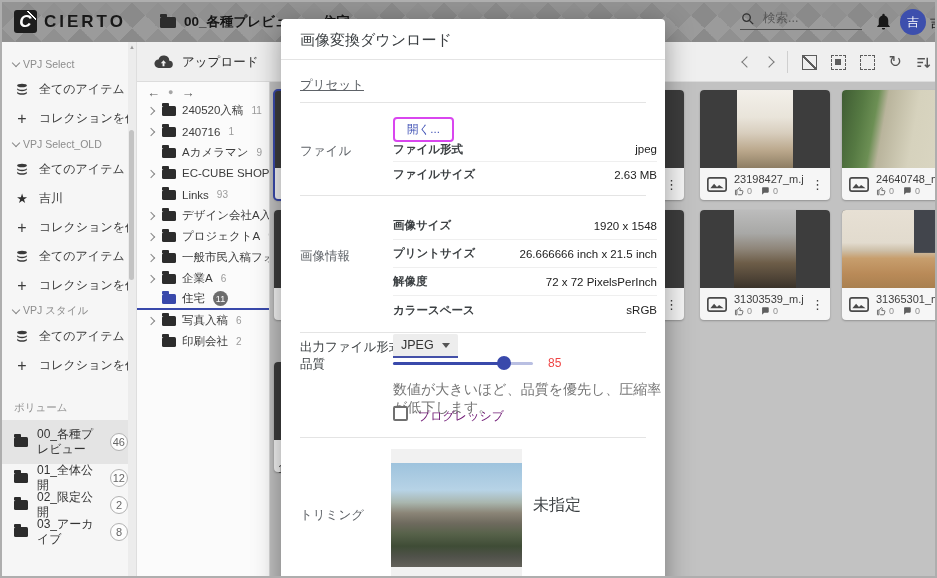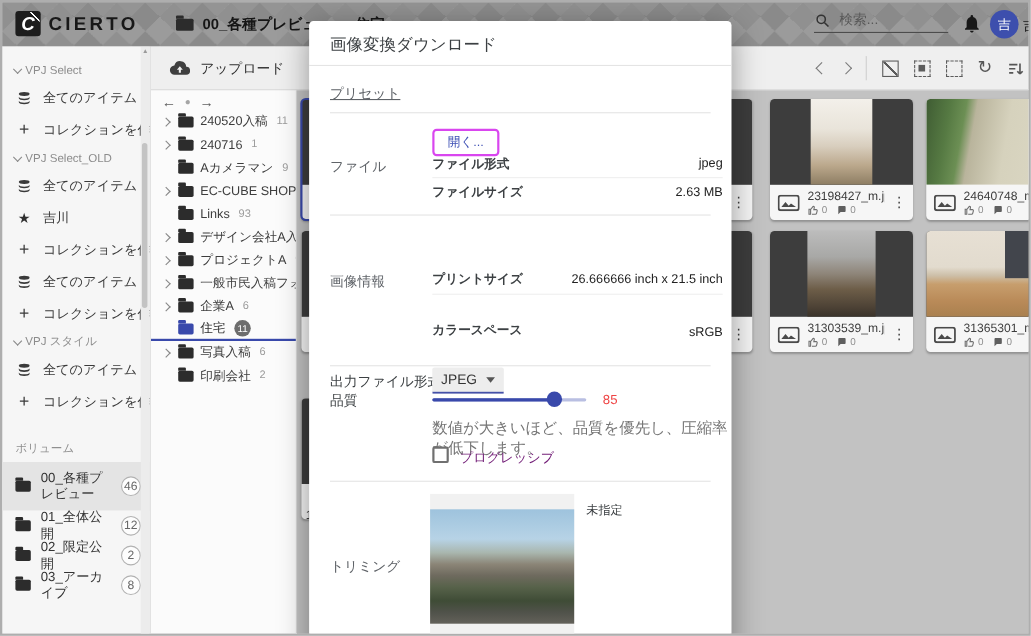--- a/index.html
+++ b/index.html
@@ -124,21 +124,21 @@
   .sl-track{position:absolute;left:112px;top:343px;width:140px;height:3px;background:#b9bfe2;border-radius:2px;}
   .sl-fill{position:absolute;left:112px;top:343px;width:111px;height:3px;background:#3949ab;border-radius:2px;}
   .sl-thumb{position:absolute;left:216px;top:337px;width:14px;height:14px;border-radius:50%;background:#3949ab;}
   .sl-val{position:absolute;left:267px;top:337px;font-size:12px;color:#ef4444;}
   .m-note{position:absolute;left:112px;top:362px;font-size:14px;color:#757575;}
   .cbox{position:absolute;left:112px;top:387px;width:15px;height:15px;border:2px solid #707070;border-radius:2px;background:#fff;}
   .cbox-lbl{position:absolute;left:137px;top:389px;font-size:12px;color:#701a75;}
   .trim-box{position:absolute;left:110px;top:430px;width:131px;height:150px;background:#f1f1f1;}
   .ph-house{position:absolute;left:0;top:14px;width:100%;height:104px;background:
     linear-gradient(180deg,#9ec3dd 0%,#b7d3e6 26%,#a9b6ae 38%,#8b8577 48%,#6e6a5e 58%,#57624a 68%,#3f4c36 80%,#50524a 90%,#63615a 100%);}
-  .trim-val{position:absolute;left:252px;top:437px;font-size:11px;color:#3c4043;}
+  .trim-val{position:absolute;left:252px;top:476px;font-size:16px;color:#3c4043;}
   svg{display:block;}
 </style>
 </head>
 <body>
 
 <div class="stage">
 
   <div class="topbar">
     <div class="logo">
       <div class="logo-mark">C</div>
@@ -530,25 +530,33 @@
       <span class="m-k">ファイル形式</span>
       <span class="m-v">jpeg</span>
     </div>
     <div class="m-row" style="top:143px;height:25px;border-bottom:none;justify-content:flex-end;">
       <span class="m-k">ファイルサイズ</span>
       <span class="m-v">2.63 MB</span>
     </div>
     <div class="m-hr inset" style="top:176px;"></div>
 
     <div class="m-abs m-seclabel" style="left:19px;top:229px;">画像情報</div>
+    <div class="m-row" style="top:193px;height:28px;">
+      <span class="m-k">画像サイズ</span>
+      <span class="m-v">1920 x 1548</span>
+    </div>
     <div class="m-row" style="top:221px;height:28px;">
       <span class="m-k">プリントサイズ</span>
       <span class="m-v">26.666666 inch x 21.5 inch</span>
     </div>
-    <div class="m-row" style="top:261px;height:28px;border-bottom:none;align-items:flex-end;">
+    <div class="m-row" style="top:249px;height:28px;">
+      <span class="m-k">解像度</span>
+      <span class="m-v">72 x 72 PixelsPerInch</span>
+    </div>
+    <div class="m-row" style="top:277px;height:28px;border-bottom:none;">
       <span class="m-k">カラースペース</span>
       <span class="m-v">sRGB</span>
     </div>
     <div class="m-hr inset" style="top:313px;"></div>
 
     <div class="m-abs m-seclabel" style="left:19px;top:320px;color:#3c4043;">出力ファイル形式</div>
     <div class="mselect">
       <span>JPEG</span>
       <span class="caret"></span>
     </div>

